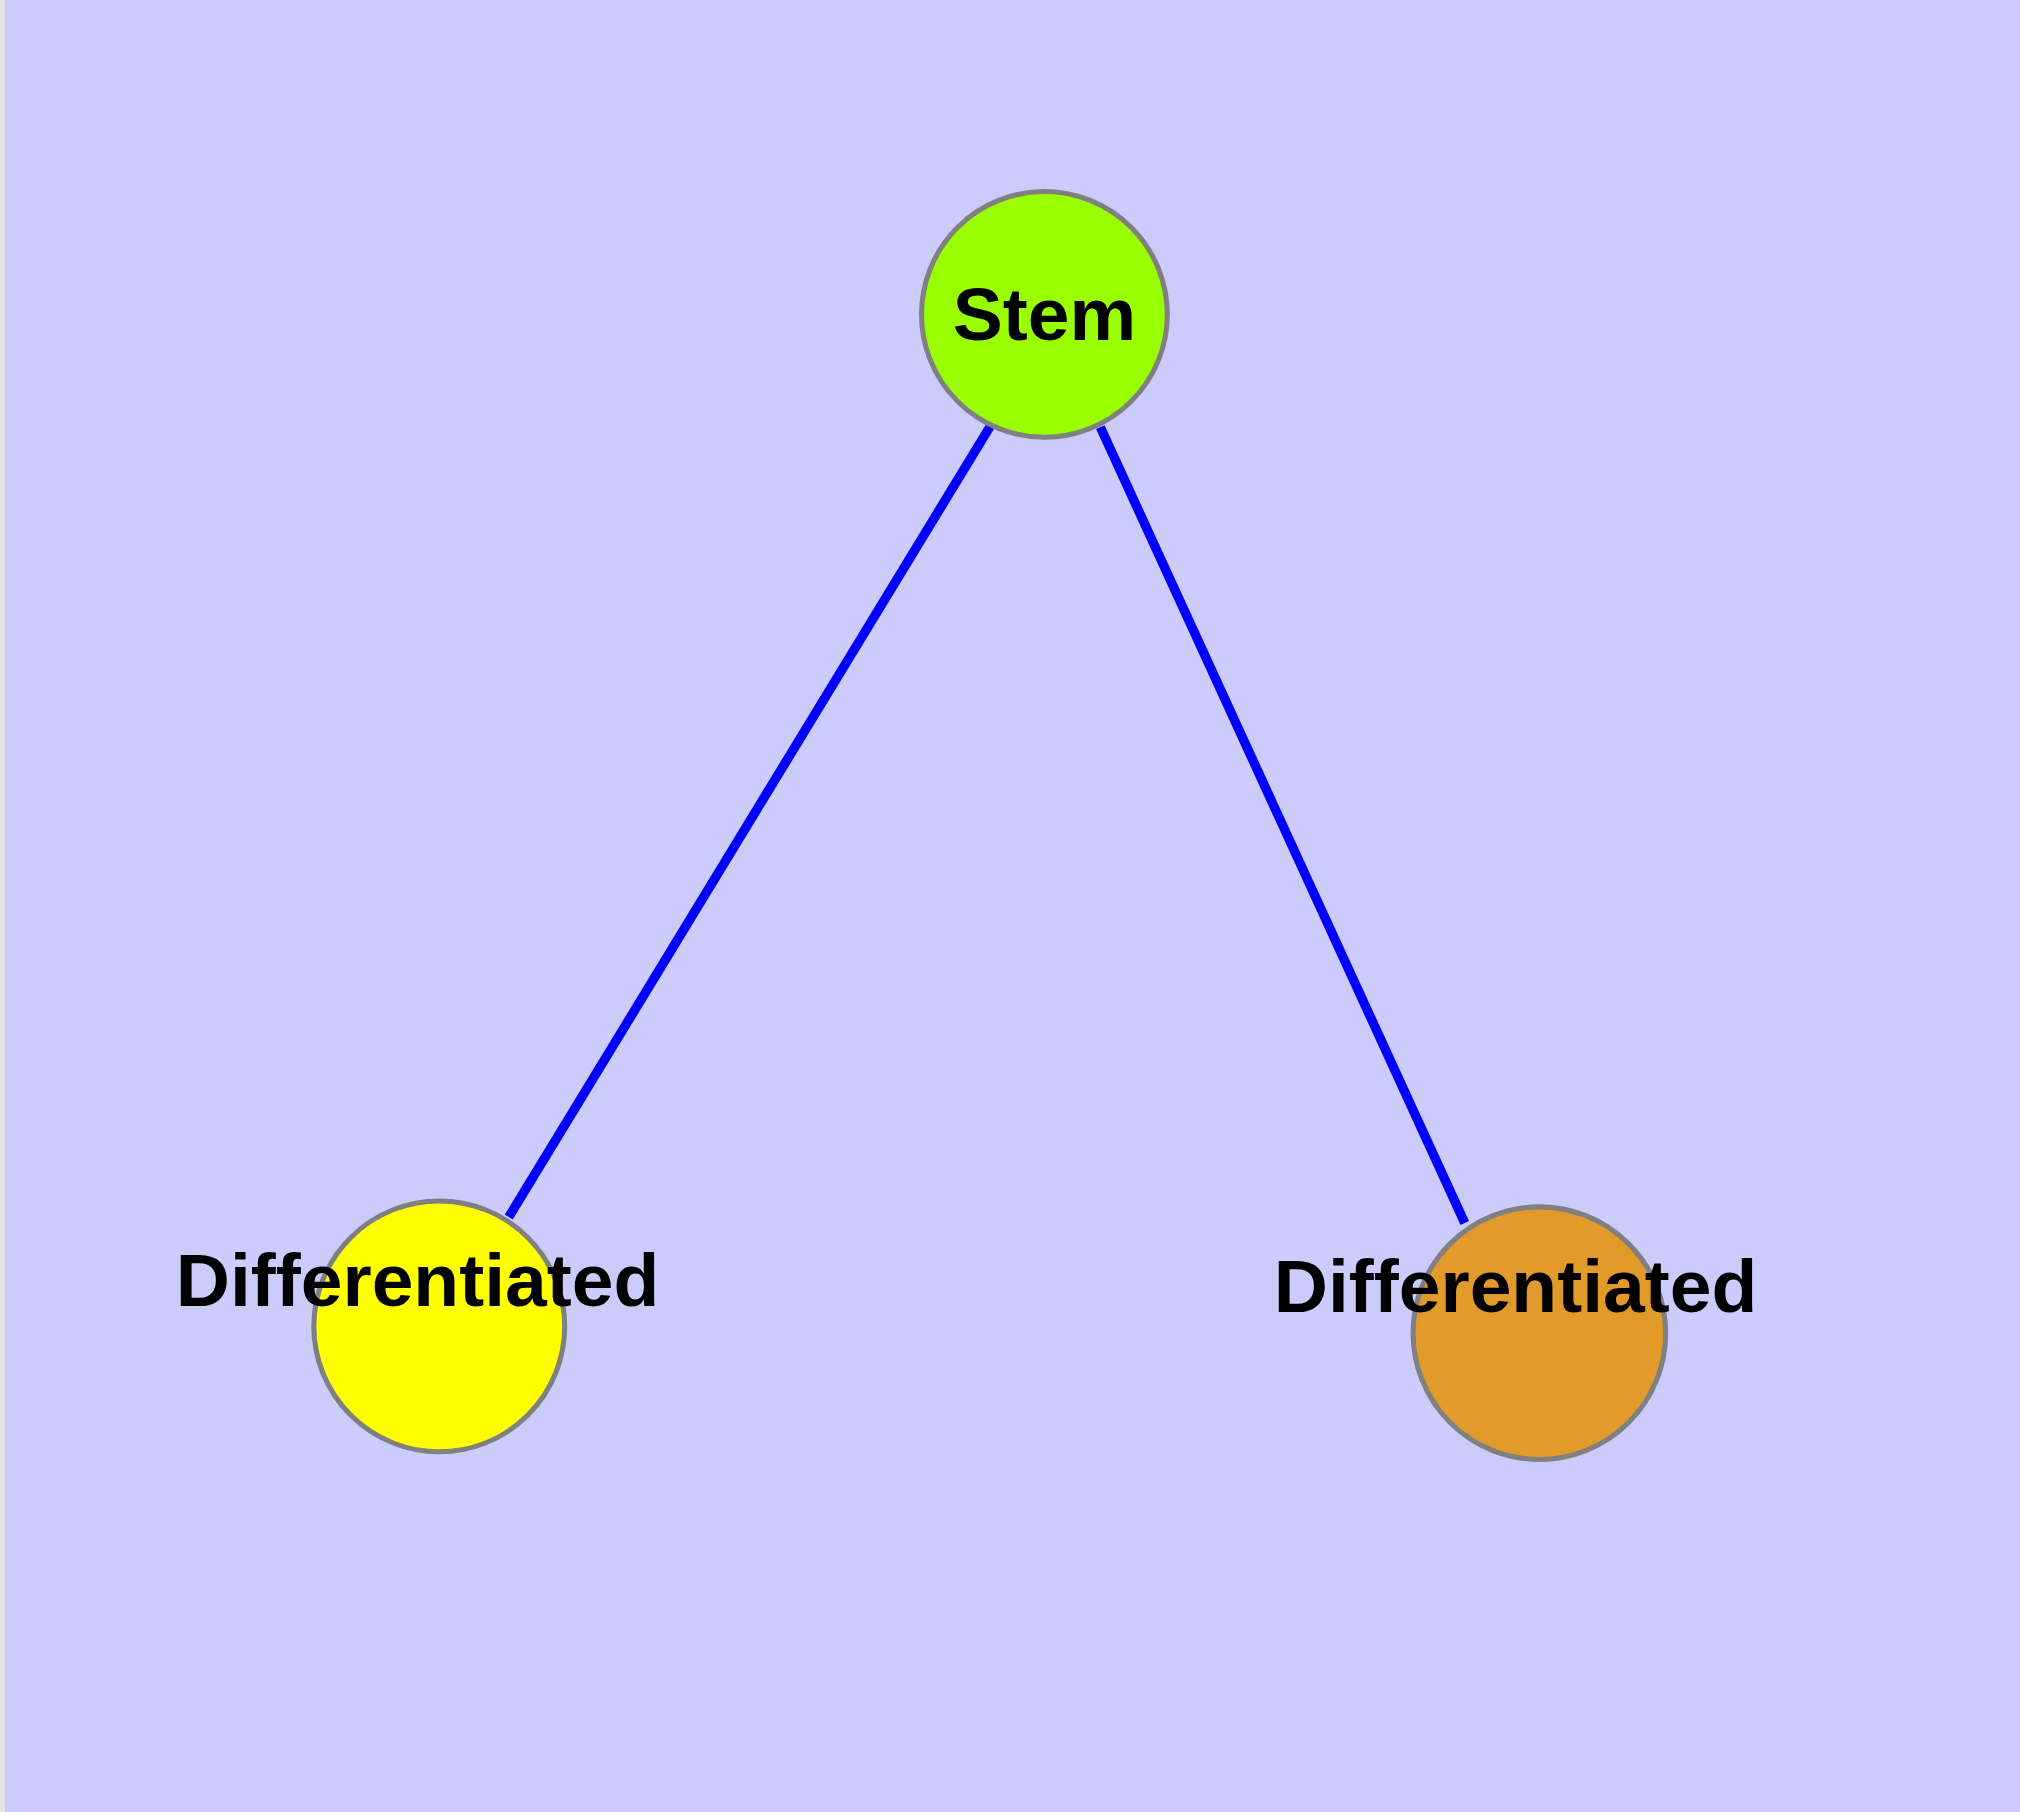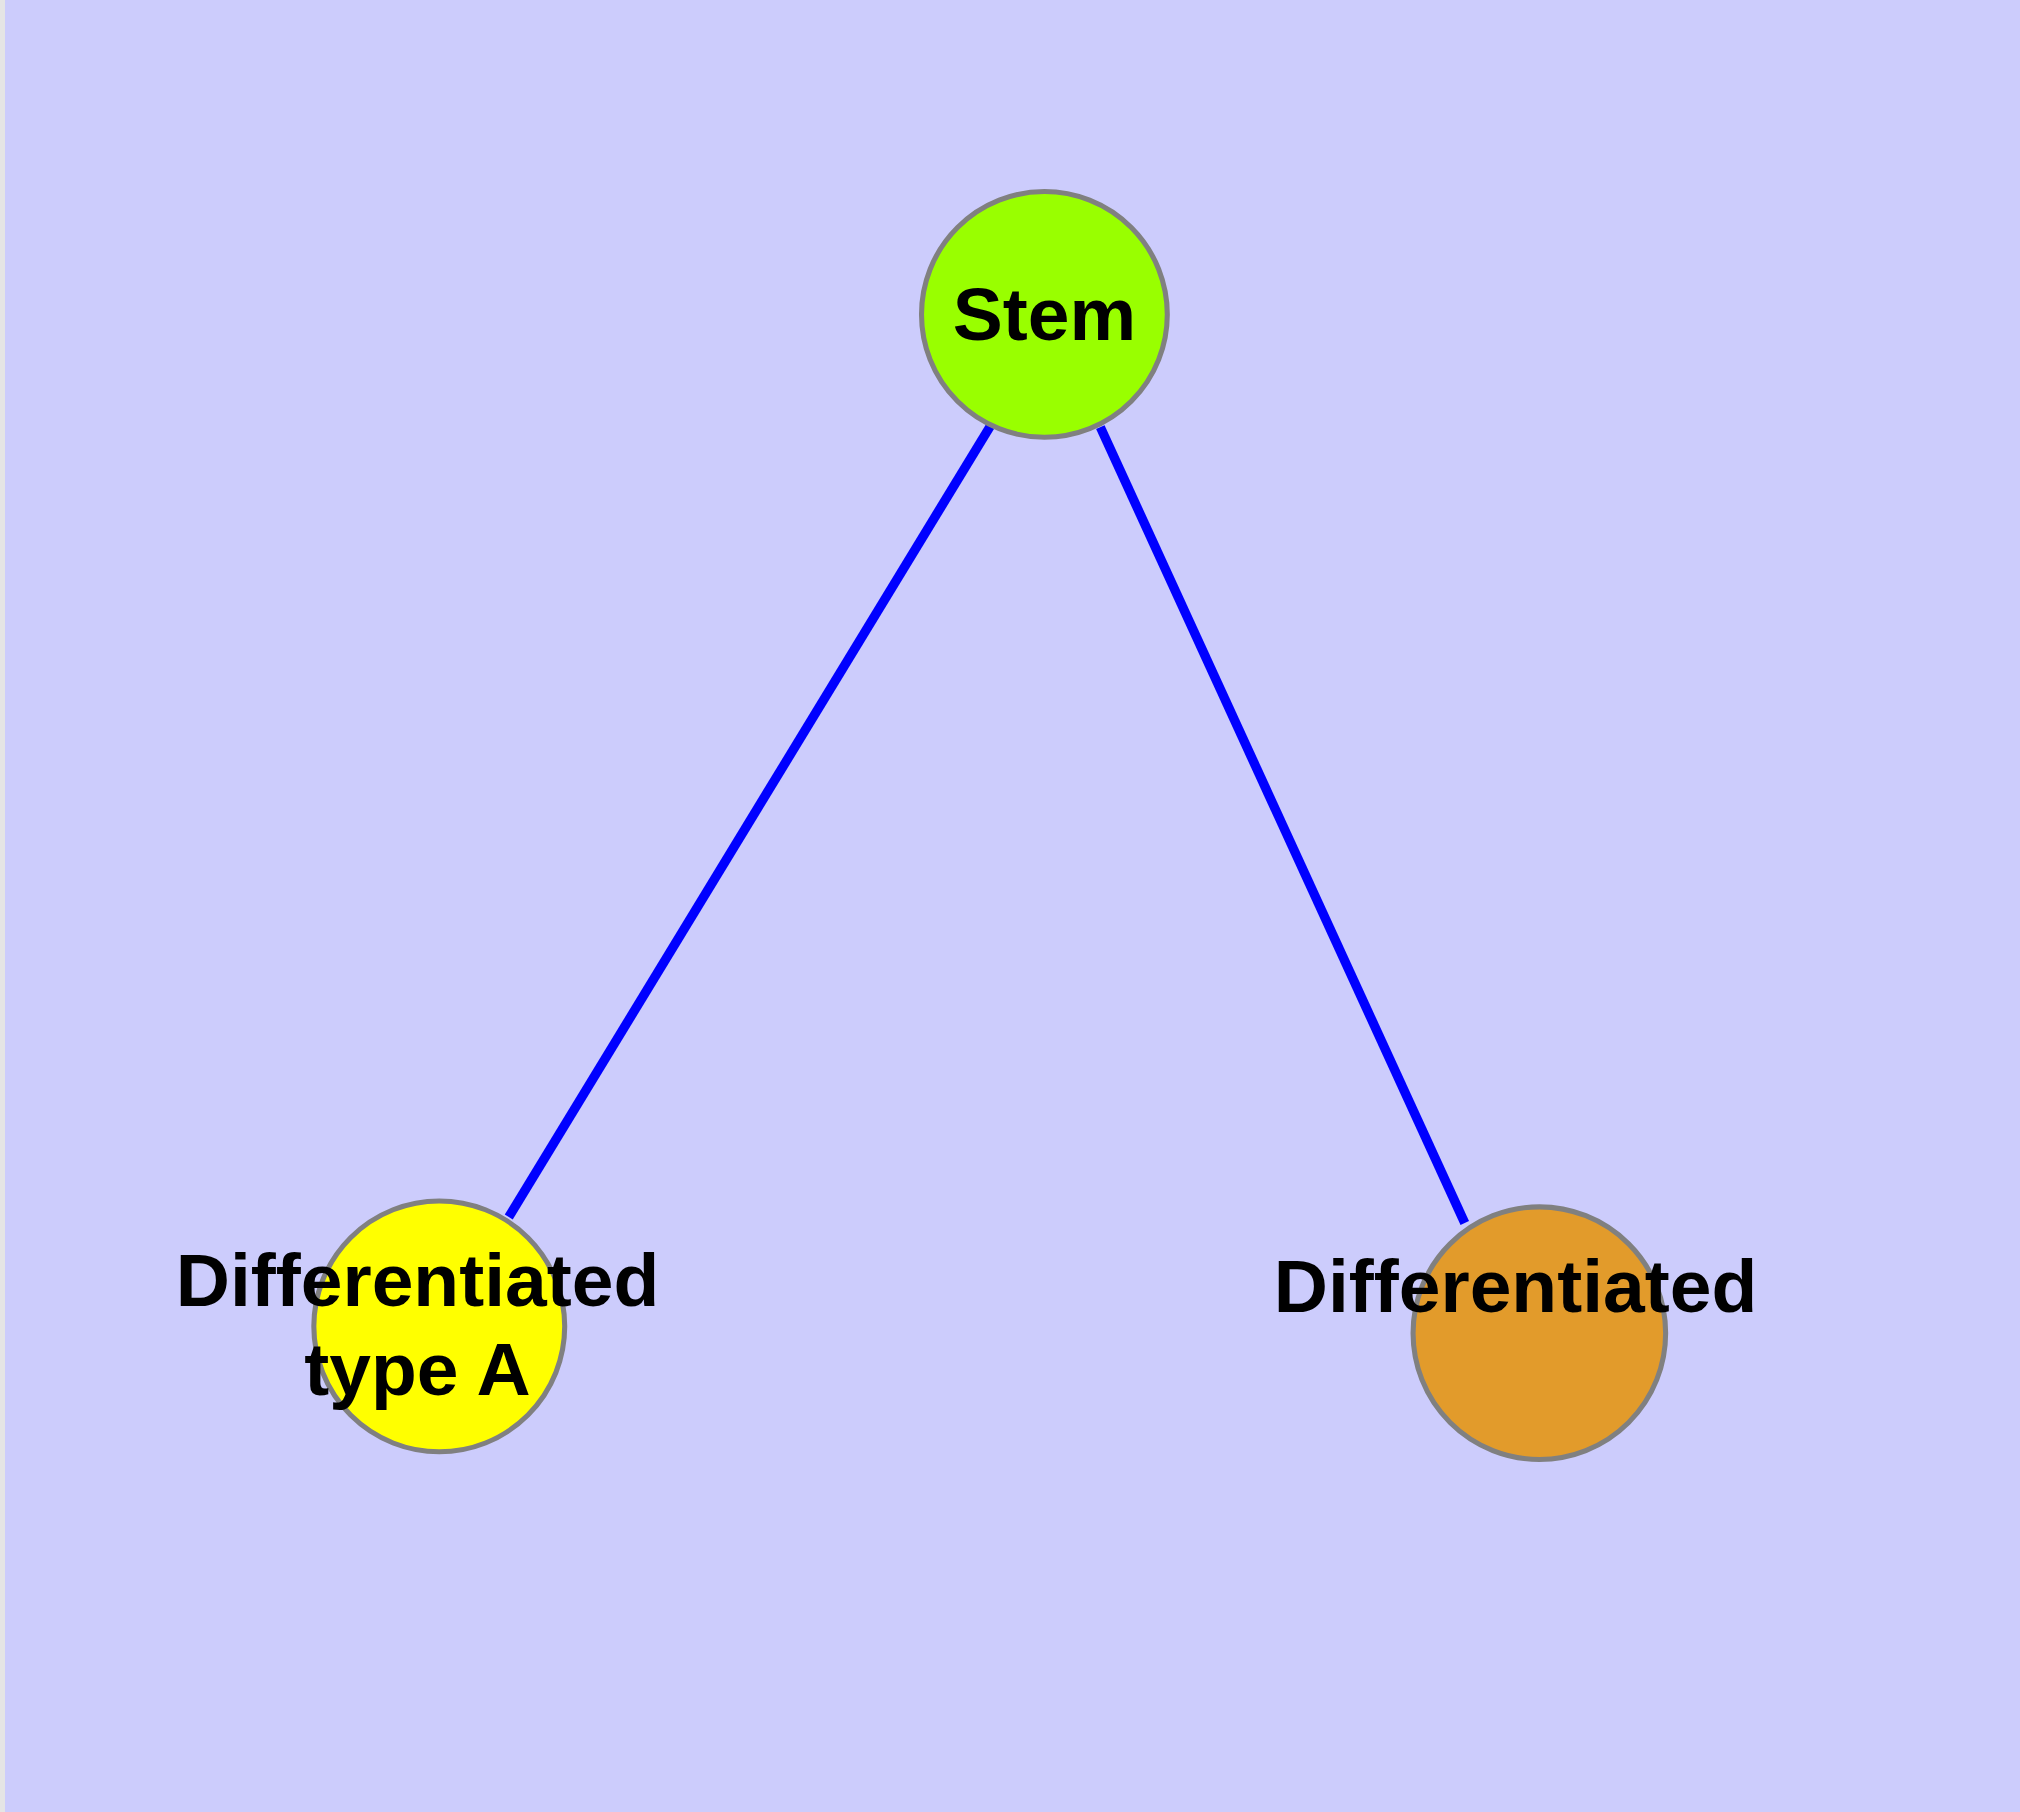--- a/index.html
+++ b/index.html
@@ -66,21 +66,20 @@
       <circle cx="1816" cy="1573" r="149" fill="#e29b2b" stroke="#808080" stroke-width="6"></circle>
     </g>
   </svg>
 
   <div class="node-label node-label-big" style="left: 790px; top: 270px; width: 509px;">
     <span>Stem</span>
   </div>
 
   <div class="node-label node-label-big" style="left: 163px; top: 1236px; width: 509px;">
     <div>Differentiated</div>
-    <div>type A</div>
   </div>
 
   <div class="node-label node-label-big" style="left: 1261px; top: 1242px; width: 509px;">
     <div>Differentiated</div>
   </div>
 
 </div>
 
 
 </body></html>

